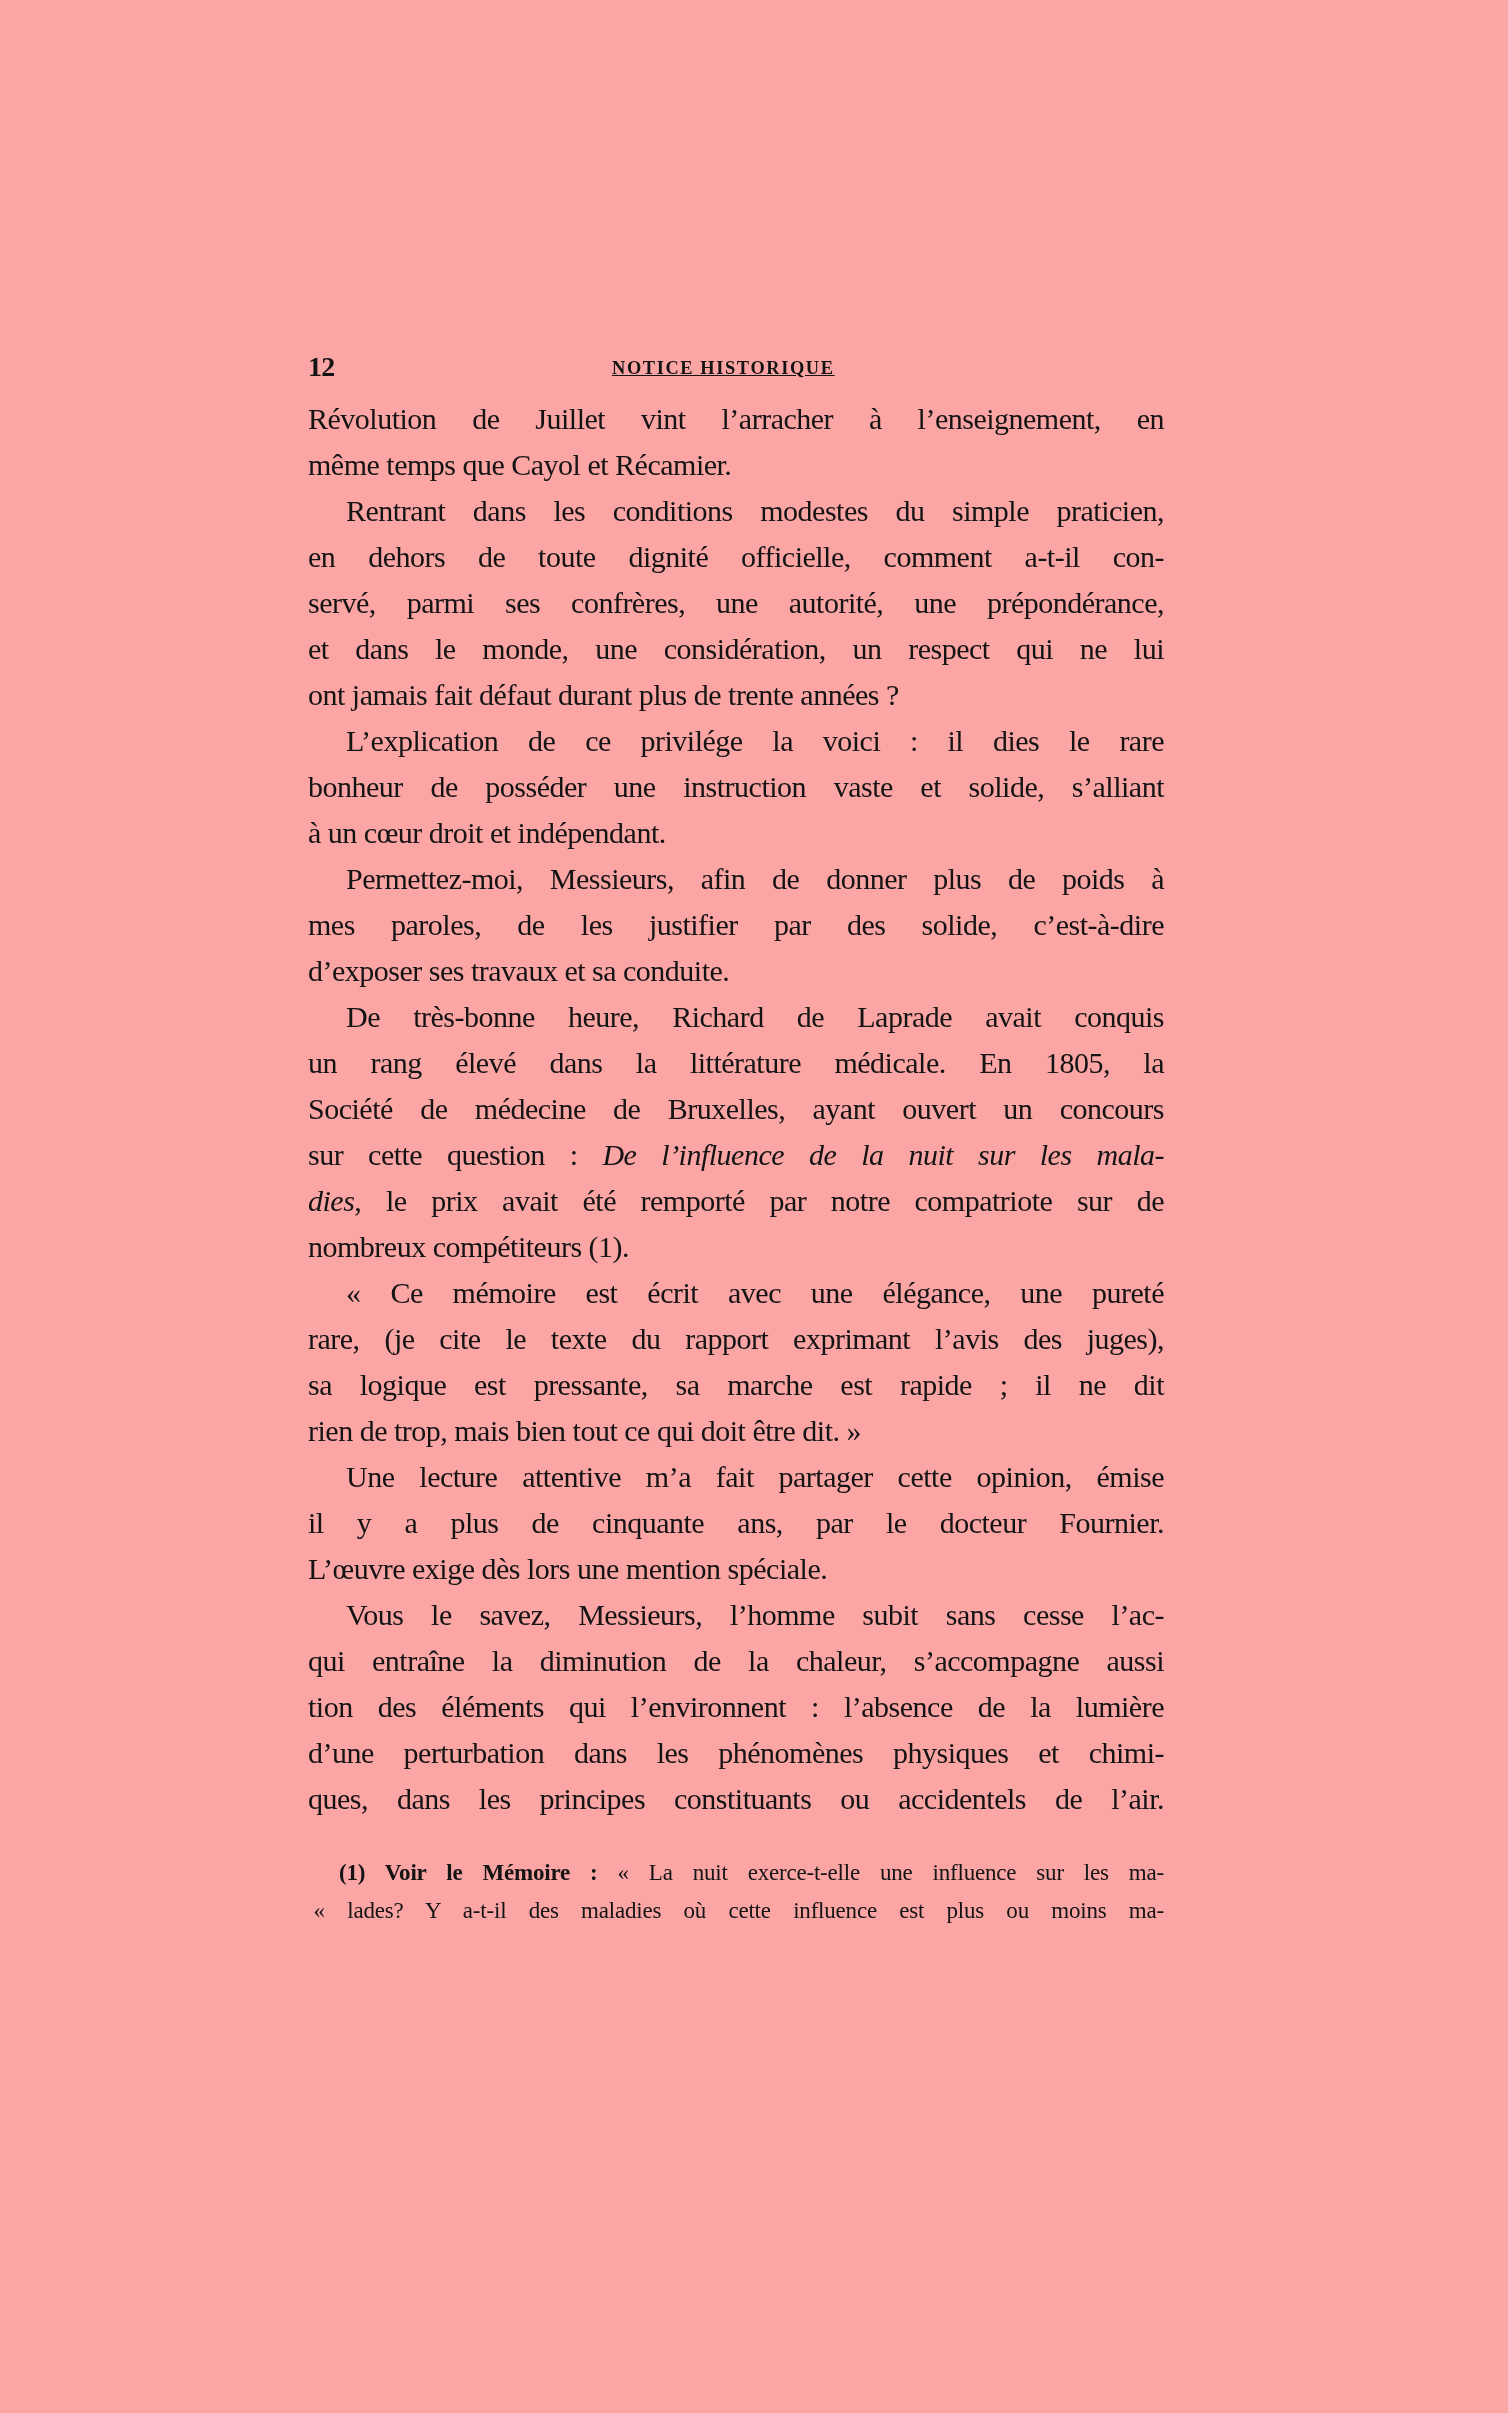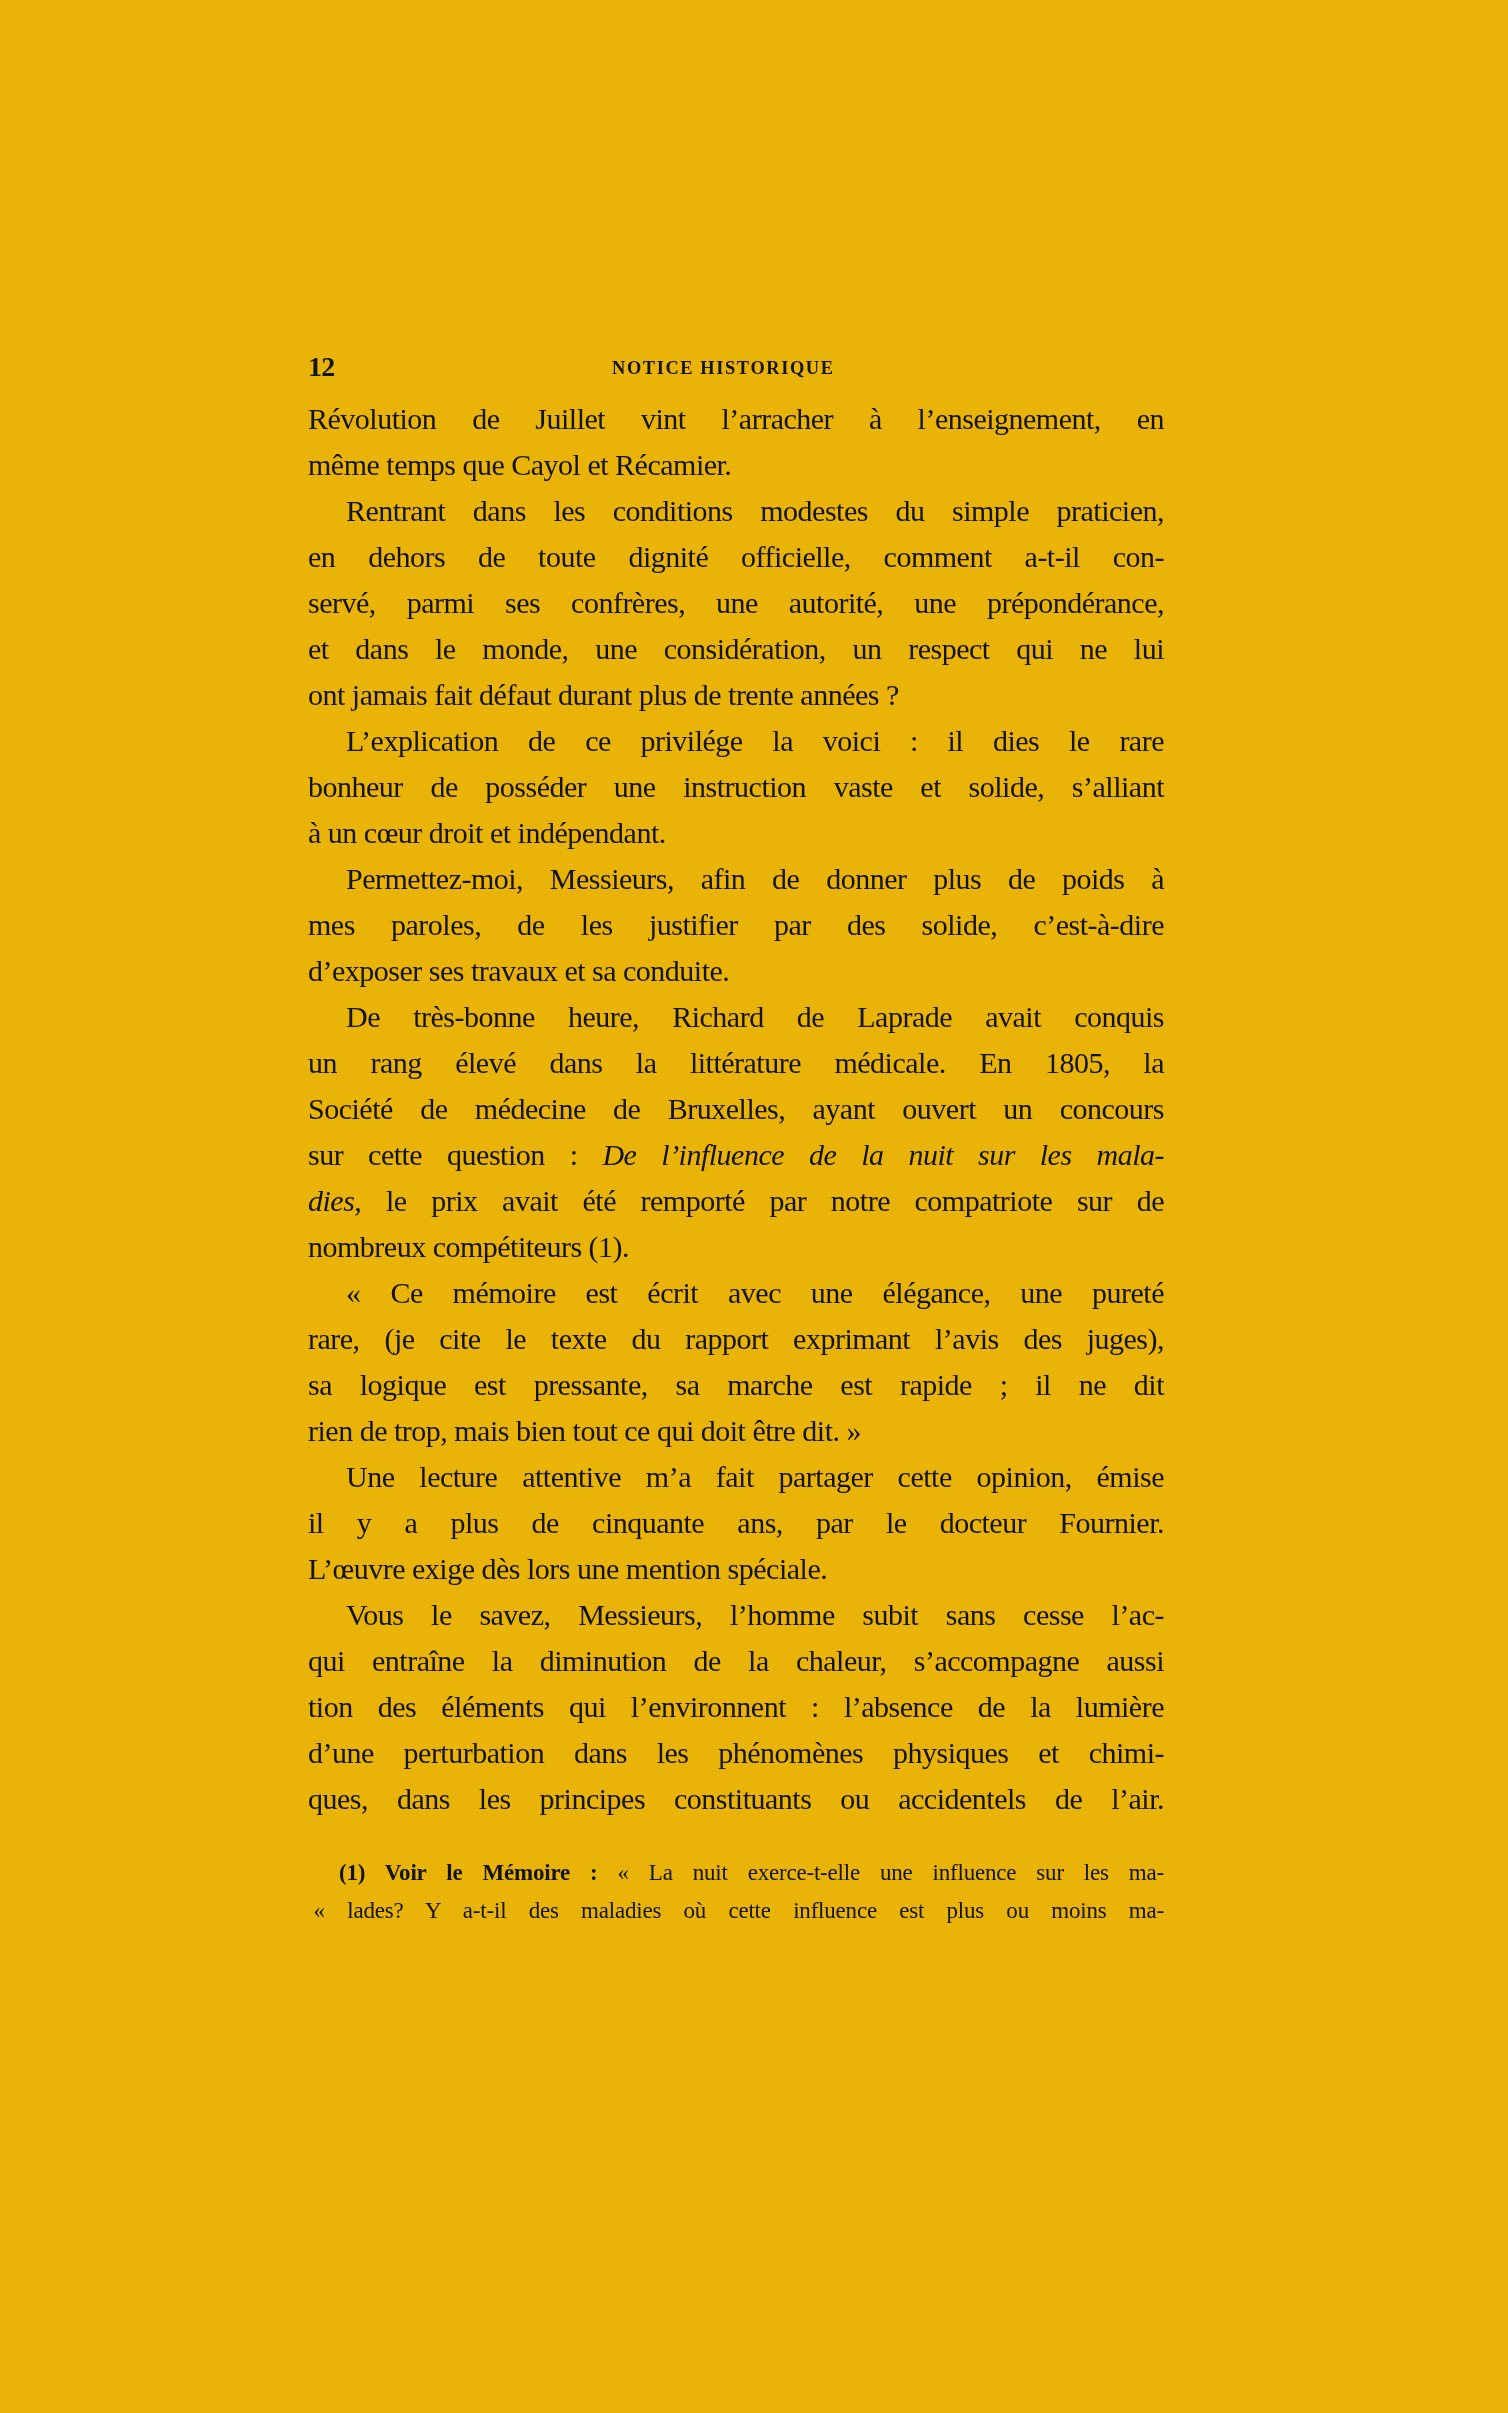--- a/index.html
+++ b/index.html
@@ -13,21 +13,21 @@
       position: relative;
       overflow: hidden;
       font-family: "Liberation Serif", "DejaVu Serif", serif;
       color: #141414;
     }
     .page {
       position: absolute;
       left: 0; top: 0;
       width: 1508px;
       height: 2413px;
-      background: #eab308;
+      background: #fca5a5;
     }
     .running-head {
       position: absolute;
       left: 308px;
       top: 351px;
       width: 856px;
       height: 32px;
     }
     .page-number {
       position: absolute;
@@ -40,20 +40,21 @@
     }
     .running-title {
       position: absolute;
       left: 304px;
       top: 4.8px;
       font-size: 18.4px;
       font-weight: bold;
       letter-spacing: 1.6px;
       line-height: 24px;
       white-space: nowrap;
+      text-decoration: underline;
     }
     .body-text {
       position: absolute;
       left: 308px;
       top: 396px;
       width: 856px;
     }
     .line {
       display: block;
       height: 46px;

